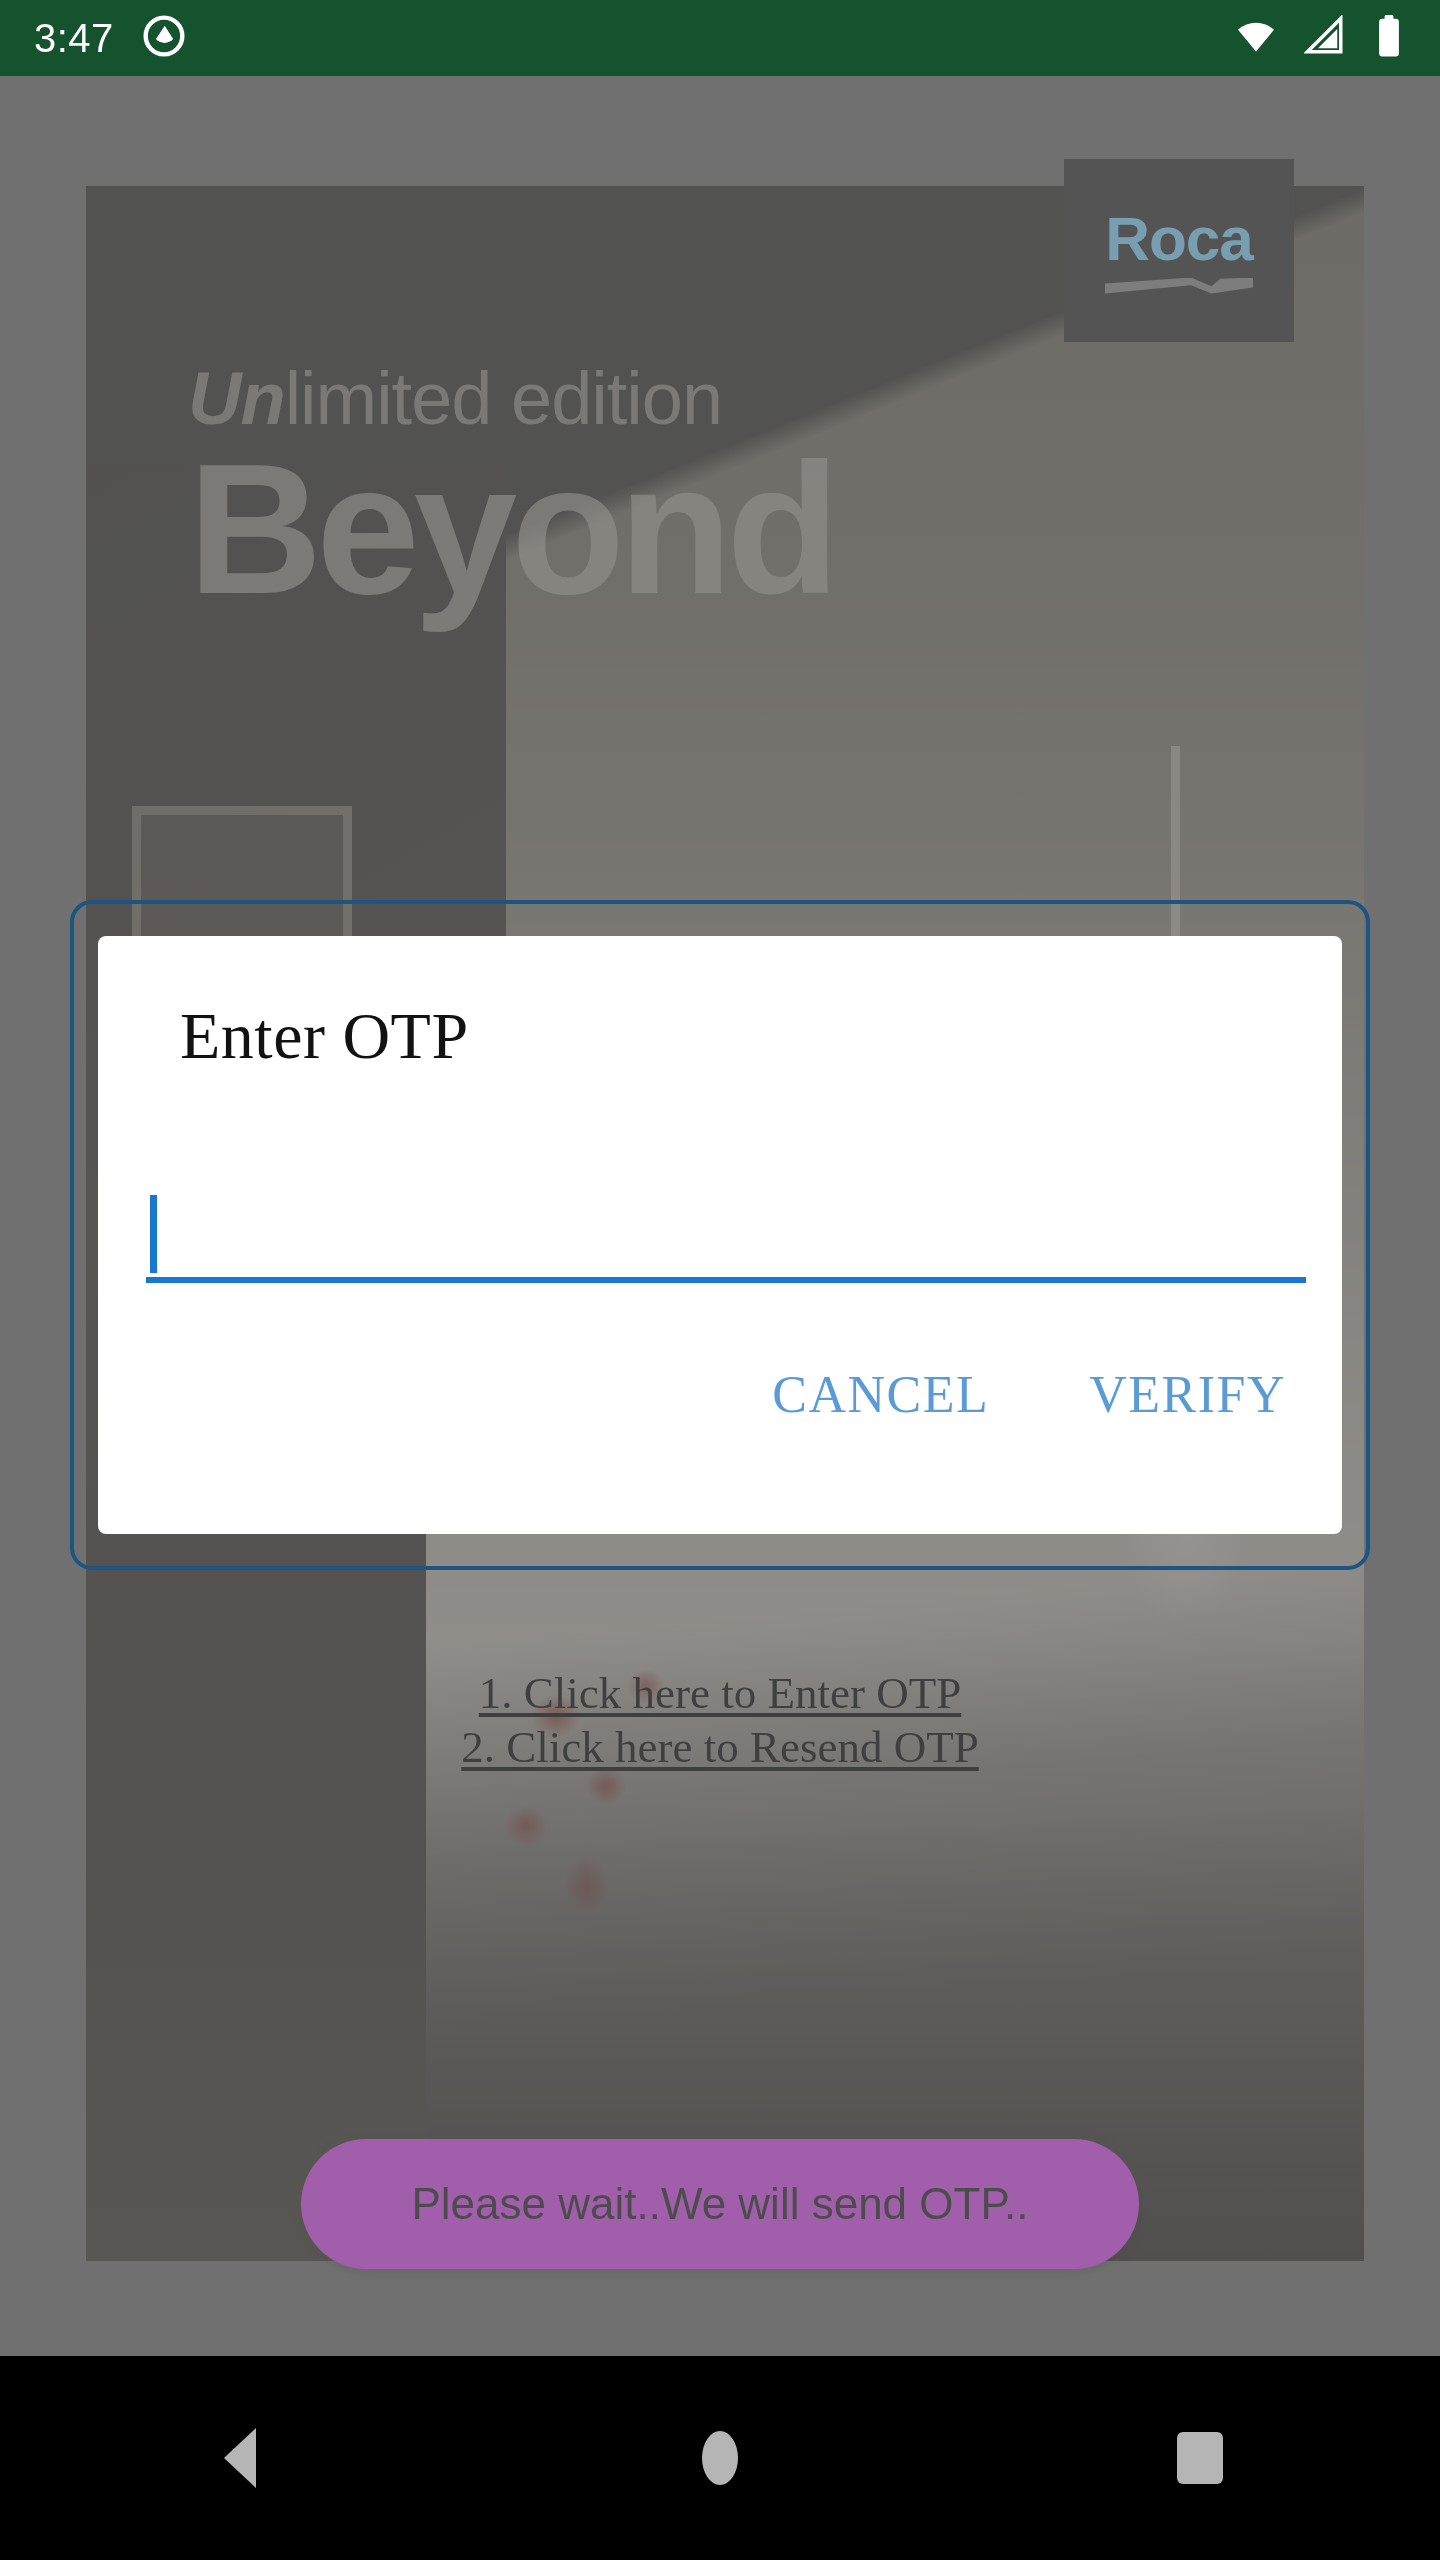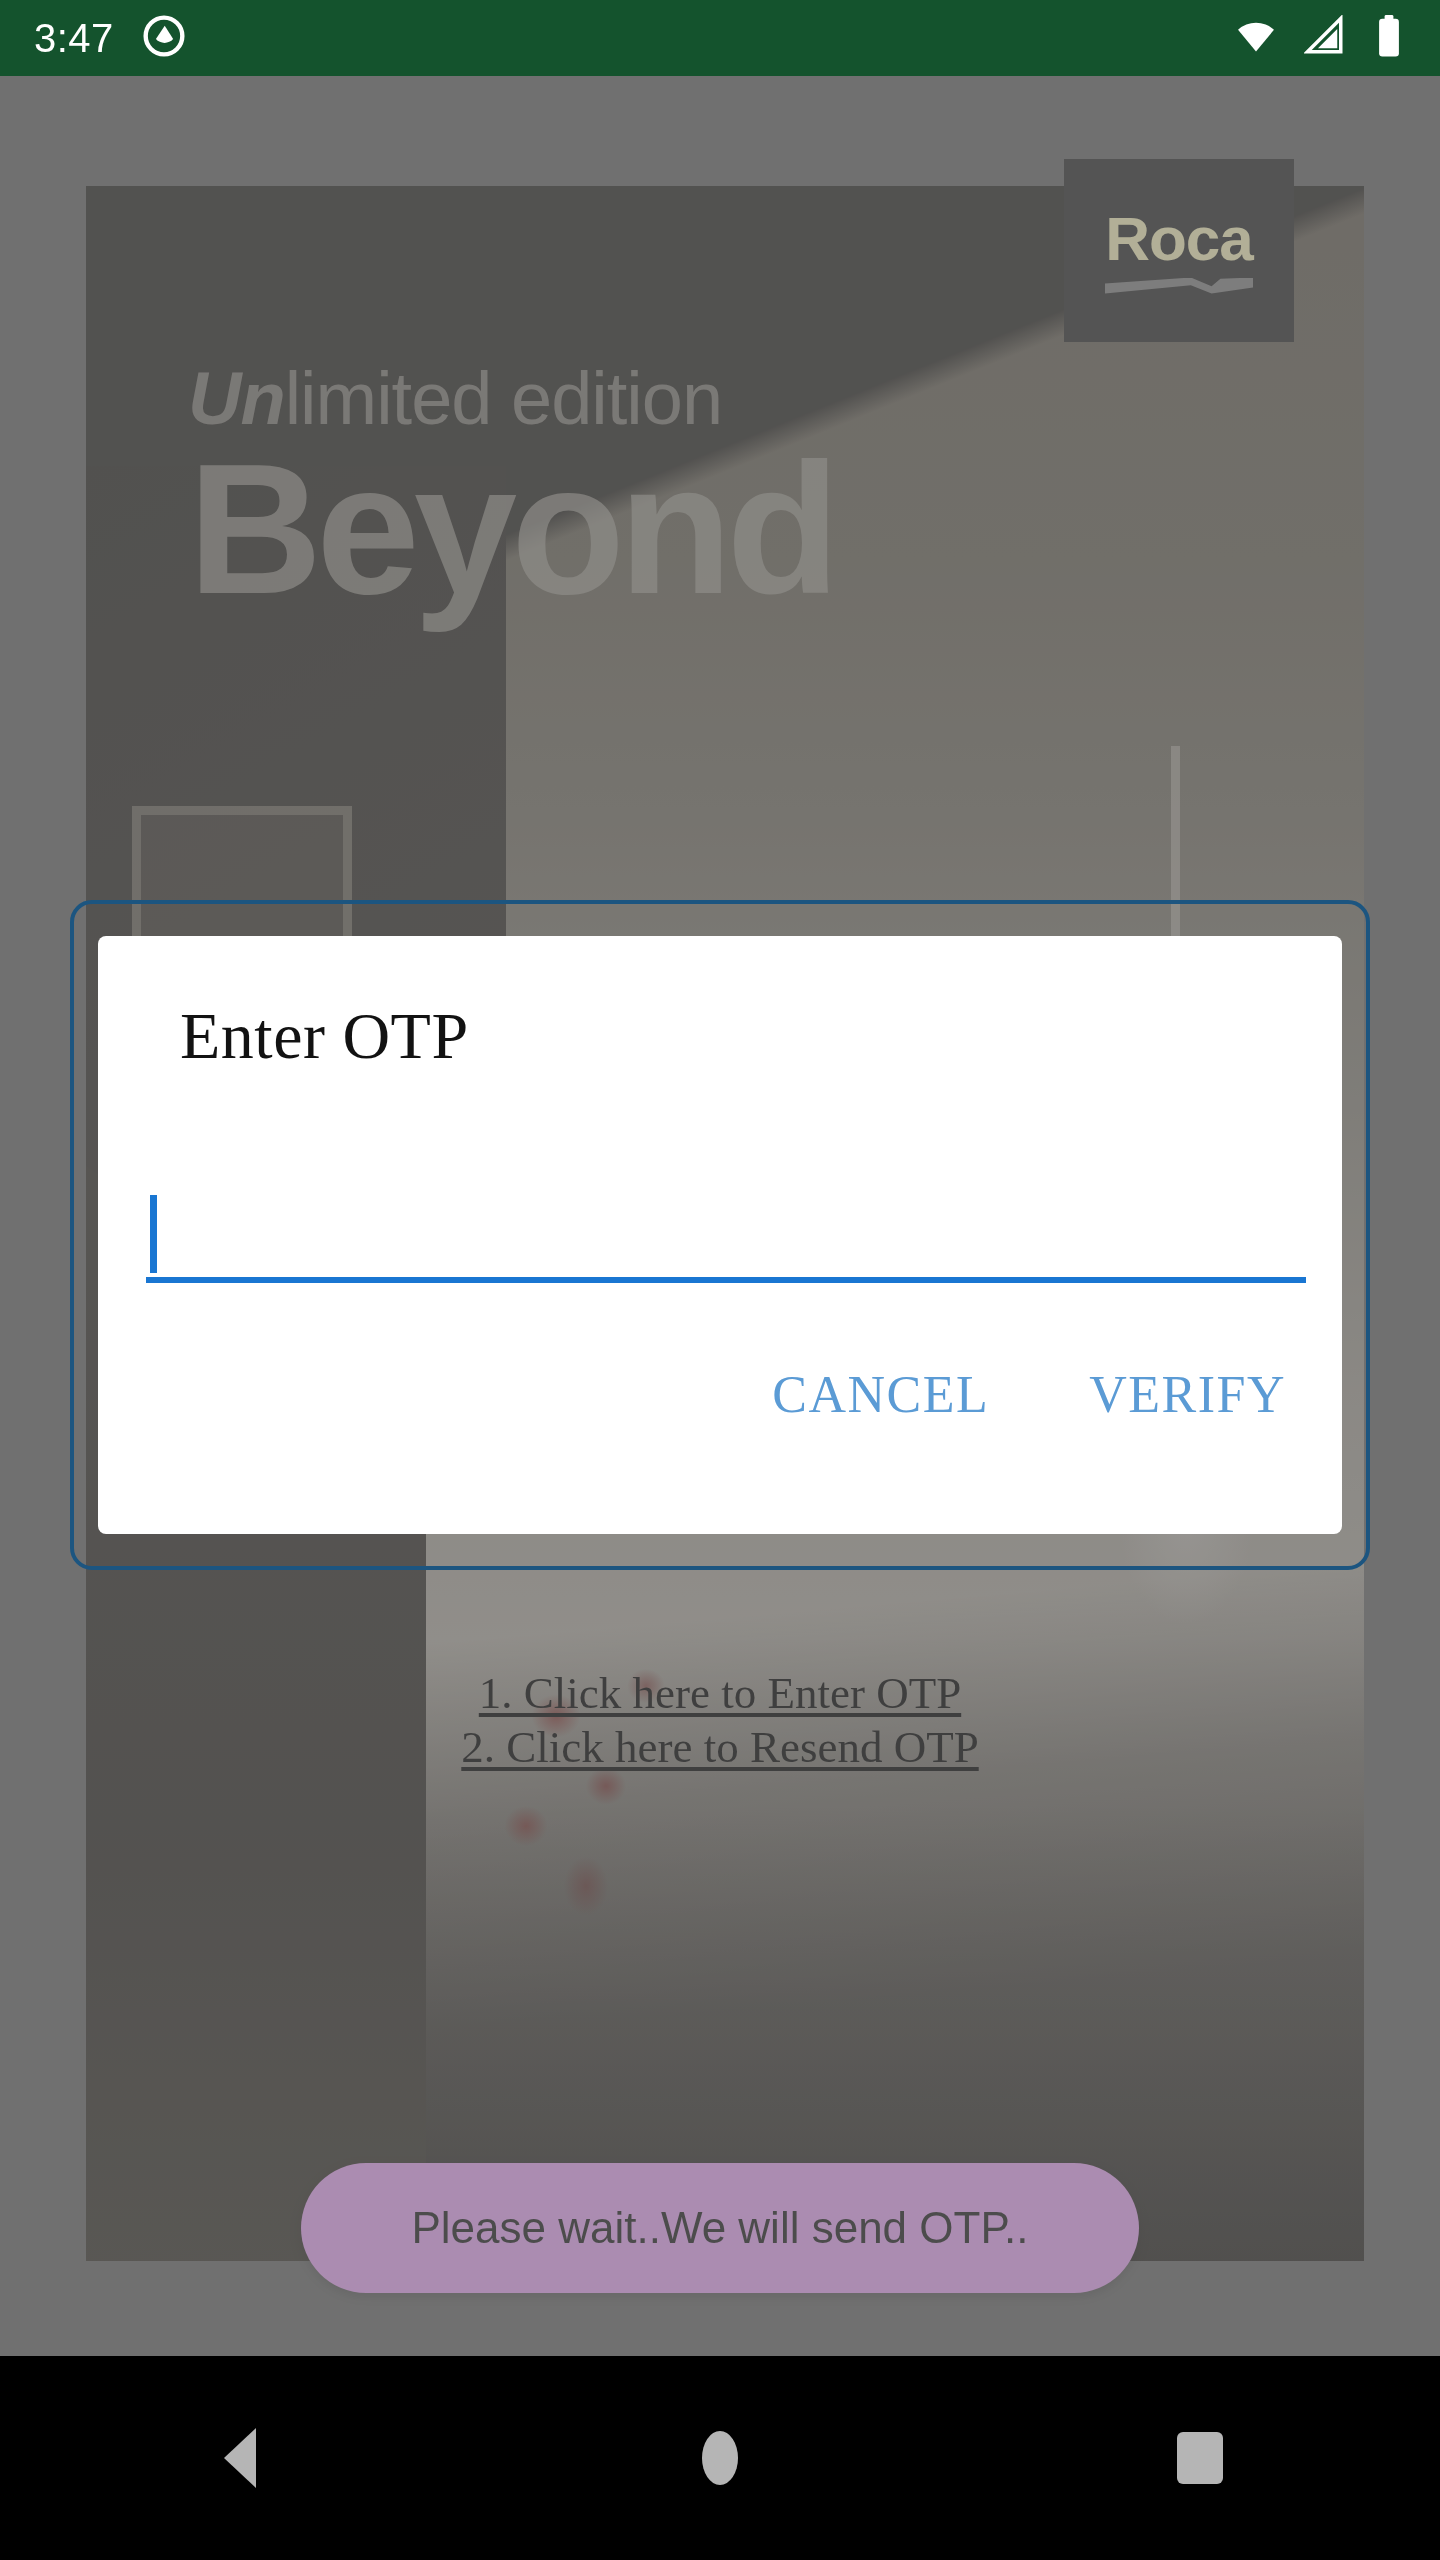--- a/index.html
+++ b/index.html
@@ -131,21 +131,21 @@
   
   #roca-block {
     position:absolute;
     left:1064px; top:83px;
     width:230px; height:183px;
     background:#2f2f2f;
     display:flex; flex-direction:column;
     align-items:center; justify-content:center;
   }
   #roca-word {
-    color:#fef9c3;
+    color:#7dd3fc;
     font-size:62px; font-weight:700;
     letter-spacing:-1px;
     line-height:1;
   }
   #roca-swoosh {
     margin-top:8px;
     width:148px; height:16px;
     background:#8a8a8a;
     clip-path:polygon(0 38%, 58% 0%, 72% 55%, 78% 8%, 100% 0%, 100% 62%, 72% 100%, 58% 48%, 0 100%);
   }
@@ -168,27 +168,26 @@
     cursor:pointer;
   }
 
   
   #toast {
     position:absolute;
     left:50%; transform:translateX(-50%);
     top:2063px;
     min-width:838px;
     padding:40px 46px;
-    background:#f0abfc;
+    background:#d946ef;
     border-radius:90px;
     text-align:center;
     color:#1d1d1d;
     font-size:44px;
     box-shadow:0 4px 12px rgba(0,0,0,.18);
-    margin-top:24px;
   }
 
   
   #scrim {
     position:absolute; left:0; top:76px;
     width:1440px; height:2280px;
     background:rgba(115,115,115,.55);
     z-index:20;
   }
 

